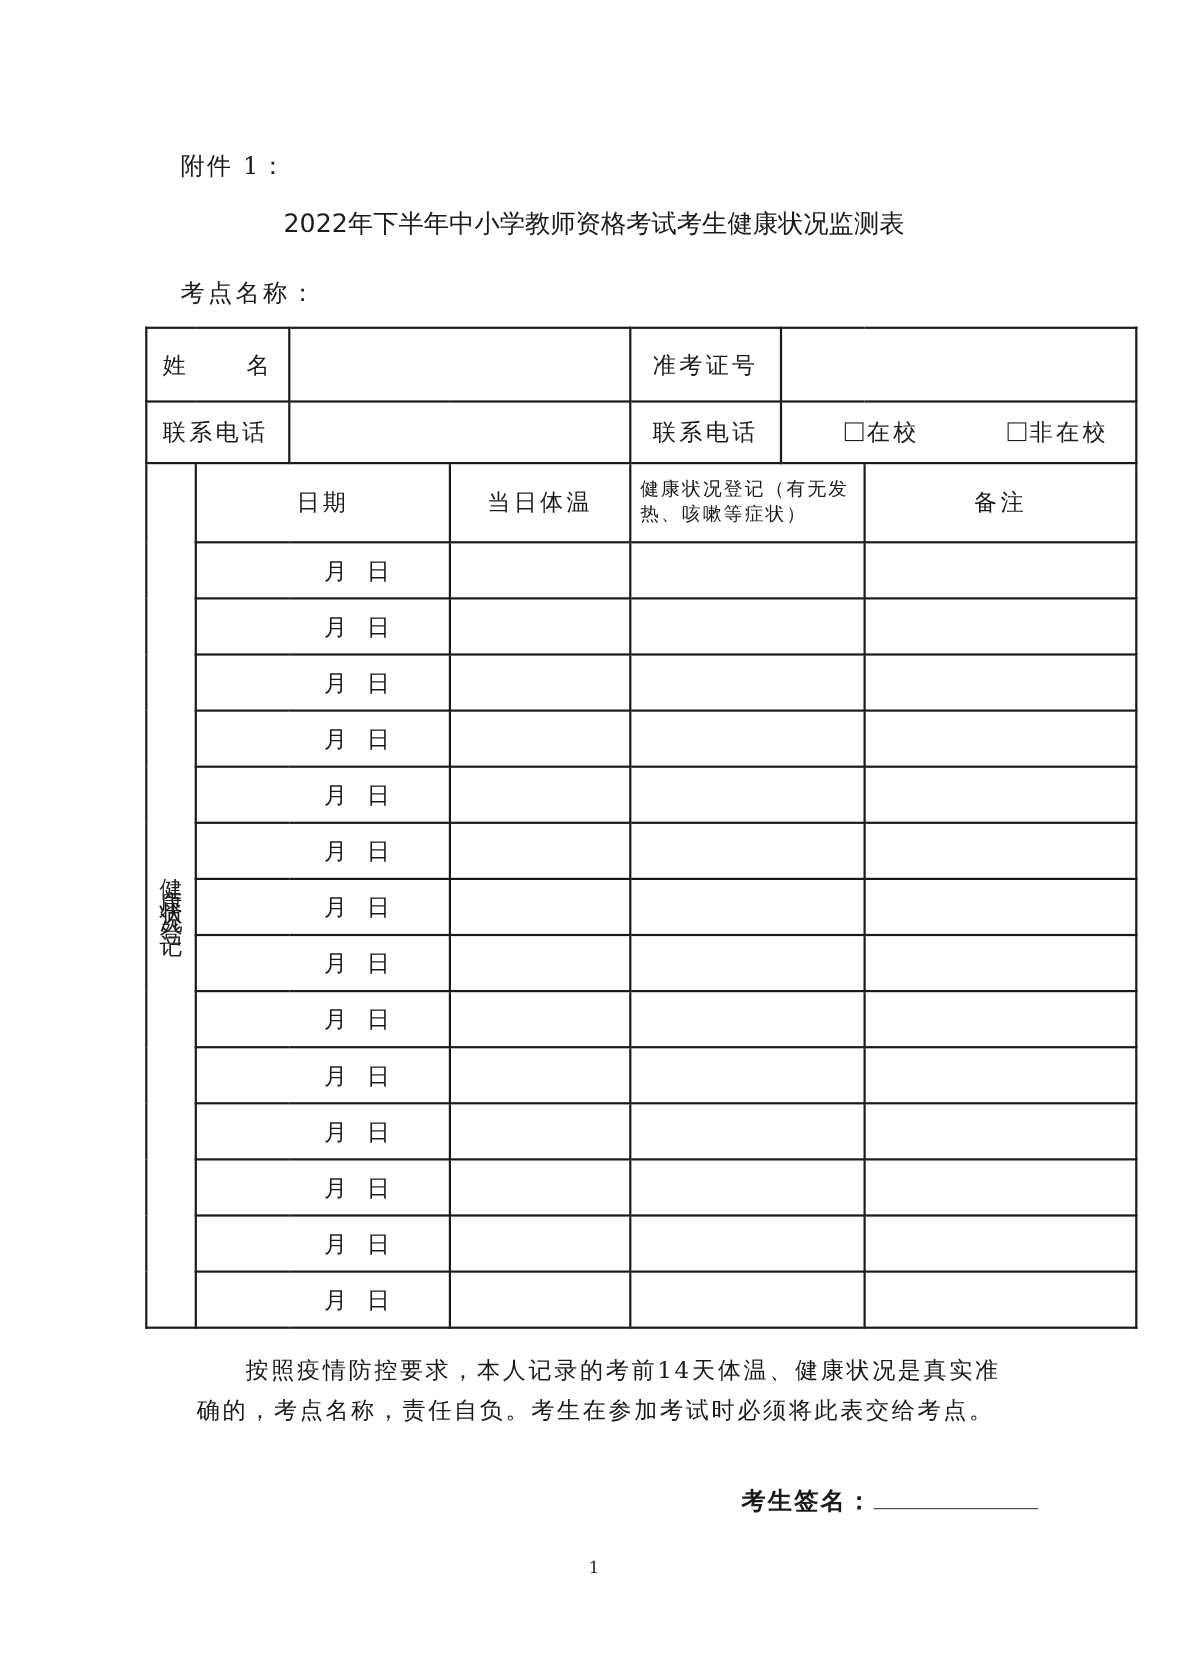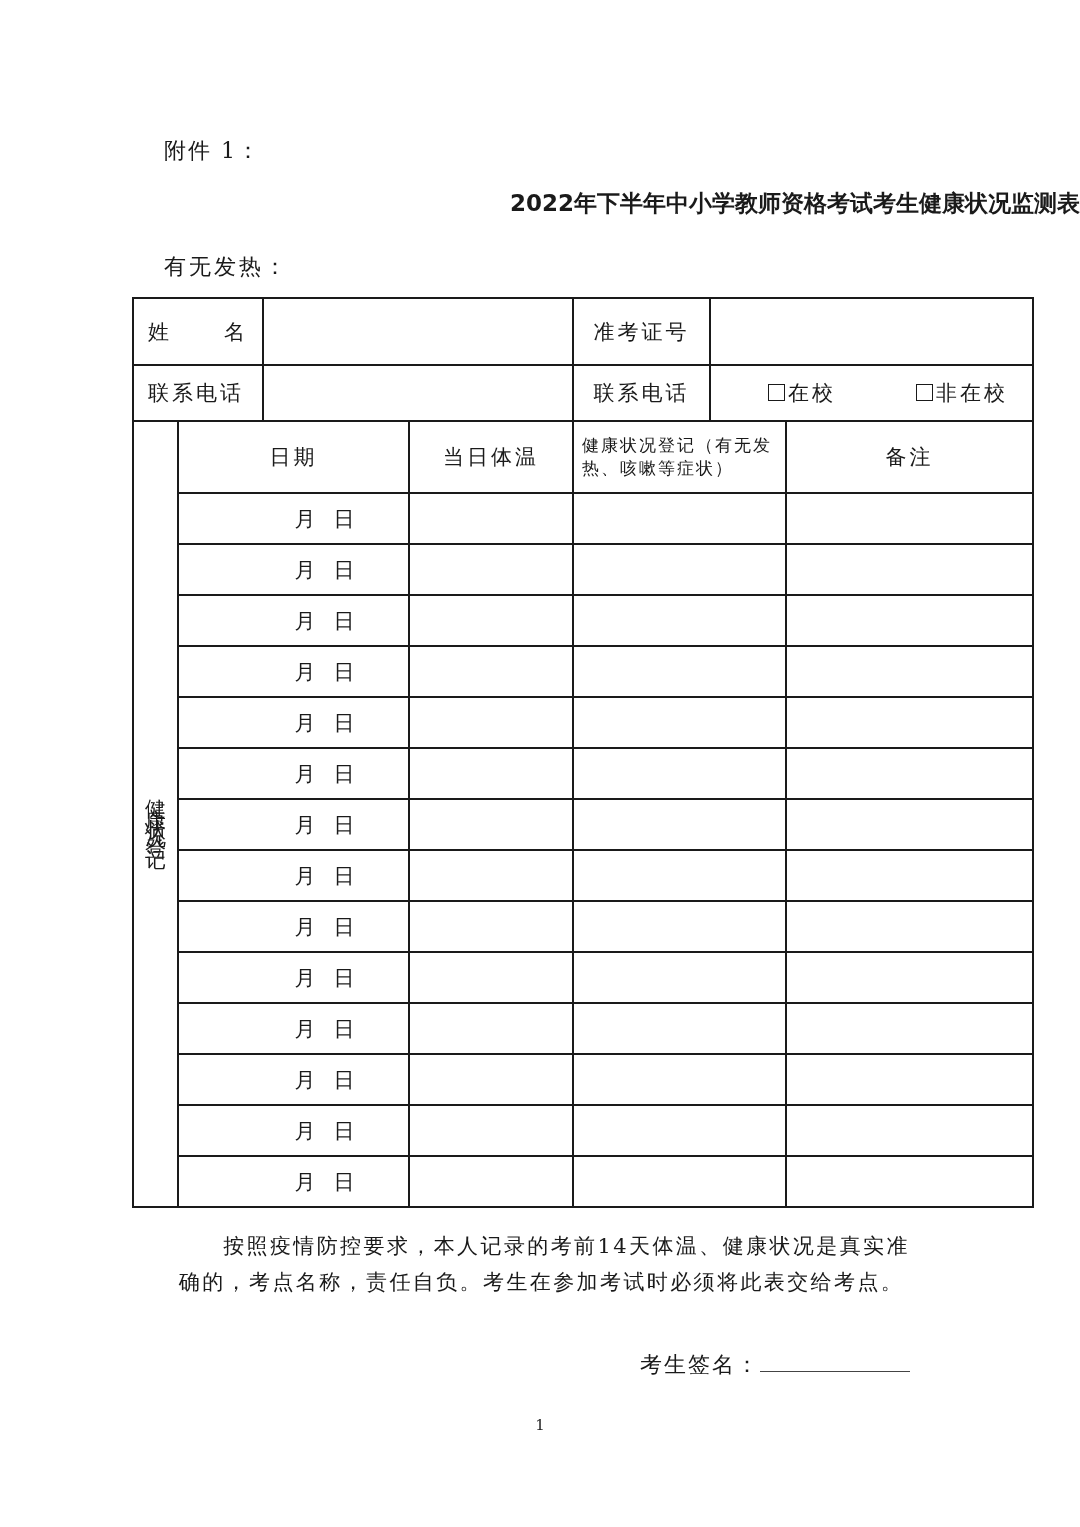--- a/index.html
+++ b/index.html
@@ -1,46 +1,46 @@
 <!DOCTYPE html>
 <html><head>
 <meta charset="utf-8">
 <style>
   html, body { margin: 0; padding: 0; background: #ffffff; }
   body { width: 1080px; height: 1527px; position: relative; overflow: hidden;
          font-family: "DejaVu Serif", "Liberation Serif", serif; color: #1a1a1a; }
   .abs { position: absolute; text-align: center; }
   .attach { left: 164px; top: 136px; font-size: 22px; letter-spacing: 2px; }
-  .title { left: 0; width: 1080px; top: 188px; text-align: right; font-size: 23px; font-weight: bold;
+  .title { left: 0; width: 1080px; top: 188px; text-align: center; font-size: 23px; font-weight: normal;
            font-family: "DejaVu Sans", "Liberation Sans", sans-serif; letter-spacing: 0px; }
   .site { left: 164px; top: 252px; font-size: 22px; letter-spacing: 3px; }
   table.form { position: absolute; left: 132px; top: 297px; border-collapse: collapse; table-layout: fixed; }
   table.form td { border: 2px solid #1a1a1a; padding: 0; font-size: 21px; letter-spacing: 3px;
                   text-align: center; vertical-align: middle; }
   .lbl-name { text-align: left !important; padding-left: 14px !important; margin-top: 20px; }
   .lbl-name .sp { display: inline-block; width: 52px; }
   .res-opts { text-align: right !important; padding-right: 24px !important; }
   .chk { display: inline-block; width: 15px; height: 15px; border: 1.5px solid #1a1a1a; vertical-align: -1px; margin-right: 3px; }
   .opt { display: inline-block; }
   .opt + .opt { margin-left: 48px; padding-left: 32px; }
   .vert { writing-mode: vertical-rl; text-orientation: upright; letter-spacing: 10px; font-size: 21px; }
   .hdr-small { font-size: 17px !important; letter-spacing: 2px !important; line-height: 23px; text-align: left !important; padding-left: 8px !important; }
   .date { text-align: center; padding-left: 50px !important; border-radius: 16px; }
   .date .m { display: inline-block; width: 54px; }
   .para { left: 164px; width: 755px; top: 1228px; font-size: 21px; line-height: 36px; letter-spacing: 2.4px; text-indent: 50px; }
-  .sig { left: 640px; top: 1350px; font-size: 22px; letter-spacing: 2px; }
+  .sig { left: 674px; top: 1350px; font-size: 22px; letter-spacing: 2px; font-weight: bold; }
   .sig-line { display: inline-block; width: 150px; border-bottom: 1.5px solid #444; height: 20px; vertical-align: baseline; }
   .pagenum { left: 0; width: 1080px; top: 1416px; text-align: center; font-size: 15px; }
 </style>
 </head>
 <body>
 
 <div class="abs attach">附件 1：</div>
 <div class="abs title">2022年下半年中小学教师资格考试考生健康状况监测表</div>
-<div class="abs site">有无发热：</div>
+<div class="abs site">考点名称：</div>
 
 <table class="form">
   <colgroup>
     <col style="width:45px">
       <col style="width:85px">
       <col style="width:146px">
     <col style="width:164px">
       <col style="width:137px">
       <col style="width:76px">
       <col style="width:247px">

